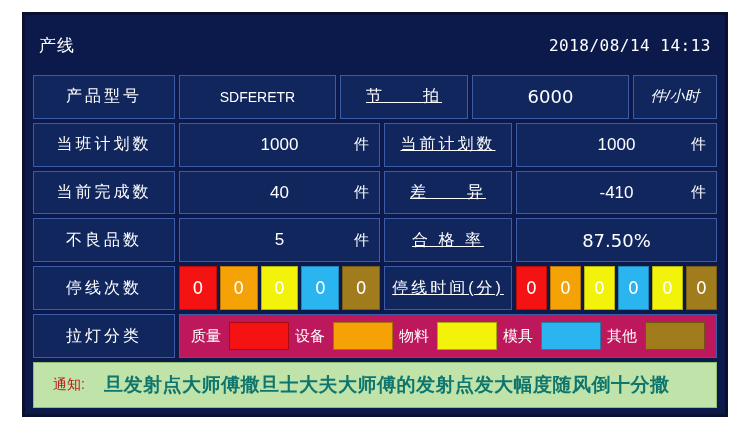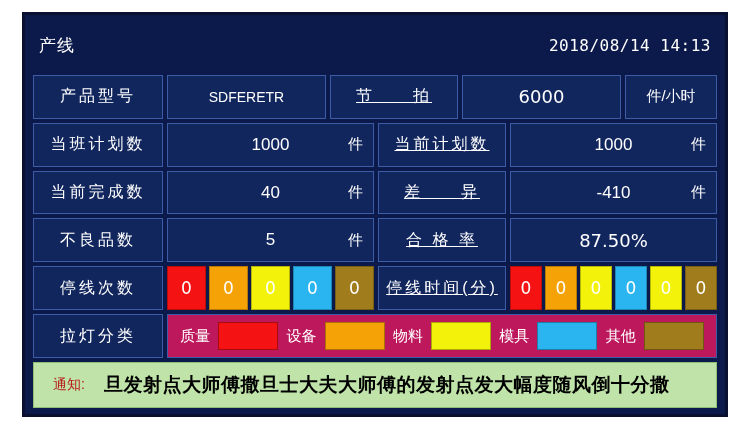--- a/index.html
+++ b/index.html
@@ -99,25 +99,25 @@
     flex: 1;
     text-align: center;
     font-size: 17px;
   }
   .valunit .u {
     position: absolute;
     right: 10px;
     font-size: 15px;
   }
   
-  .w-label  { width: 130px; }
+  .w-label  { width: 142px; }
   .w-value  { flex: 1; }
   .w-label2 { width: 128px; text-decoration: underline; }
   .w-value2 { flex: 1; }
-  .w-unit   { width: 92px; }
+  .w-unit   { width: 84px; font-style: italic; }
   
   .digits {
     flex: 1;
     display: flex;
     gap: 3px;
     align-items: stretch;
   }
   .digit {
     flex: 1;
     display: flex;
@@ -172,21 +172,21 @@
   }
   .notice .ntitle {
     width: 70px;
     min-width: 70px;
     text-align: center;
     color: #b91c1c;
     font-size: 14px;
   }
   .notice .ntext {
     flex: 1;
-    color: #000000;
+    color: #0f766e;
     font-size: 19px;
     font-weight: bold;
     white-space: nowrap;
     overflow: hidden;
     letter-spacing: 0.5px;
   }
 </style>
 </head>
 <body>
 

